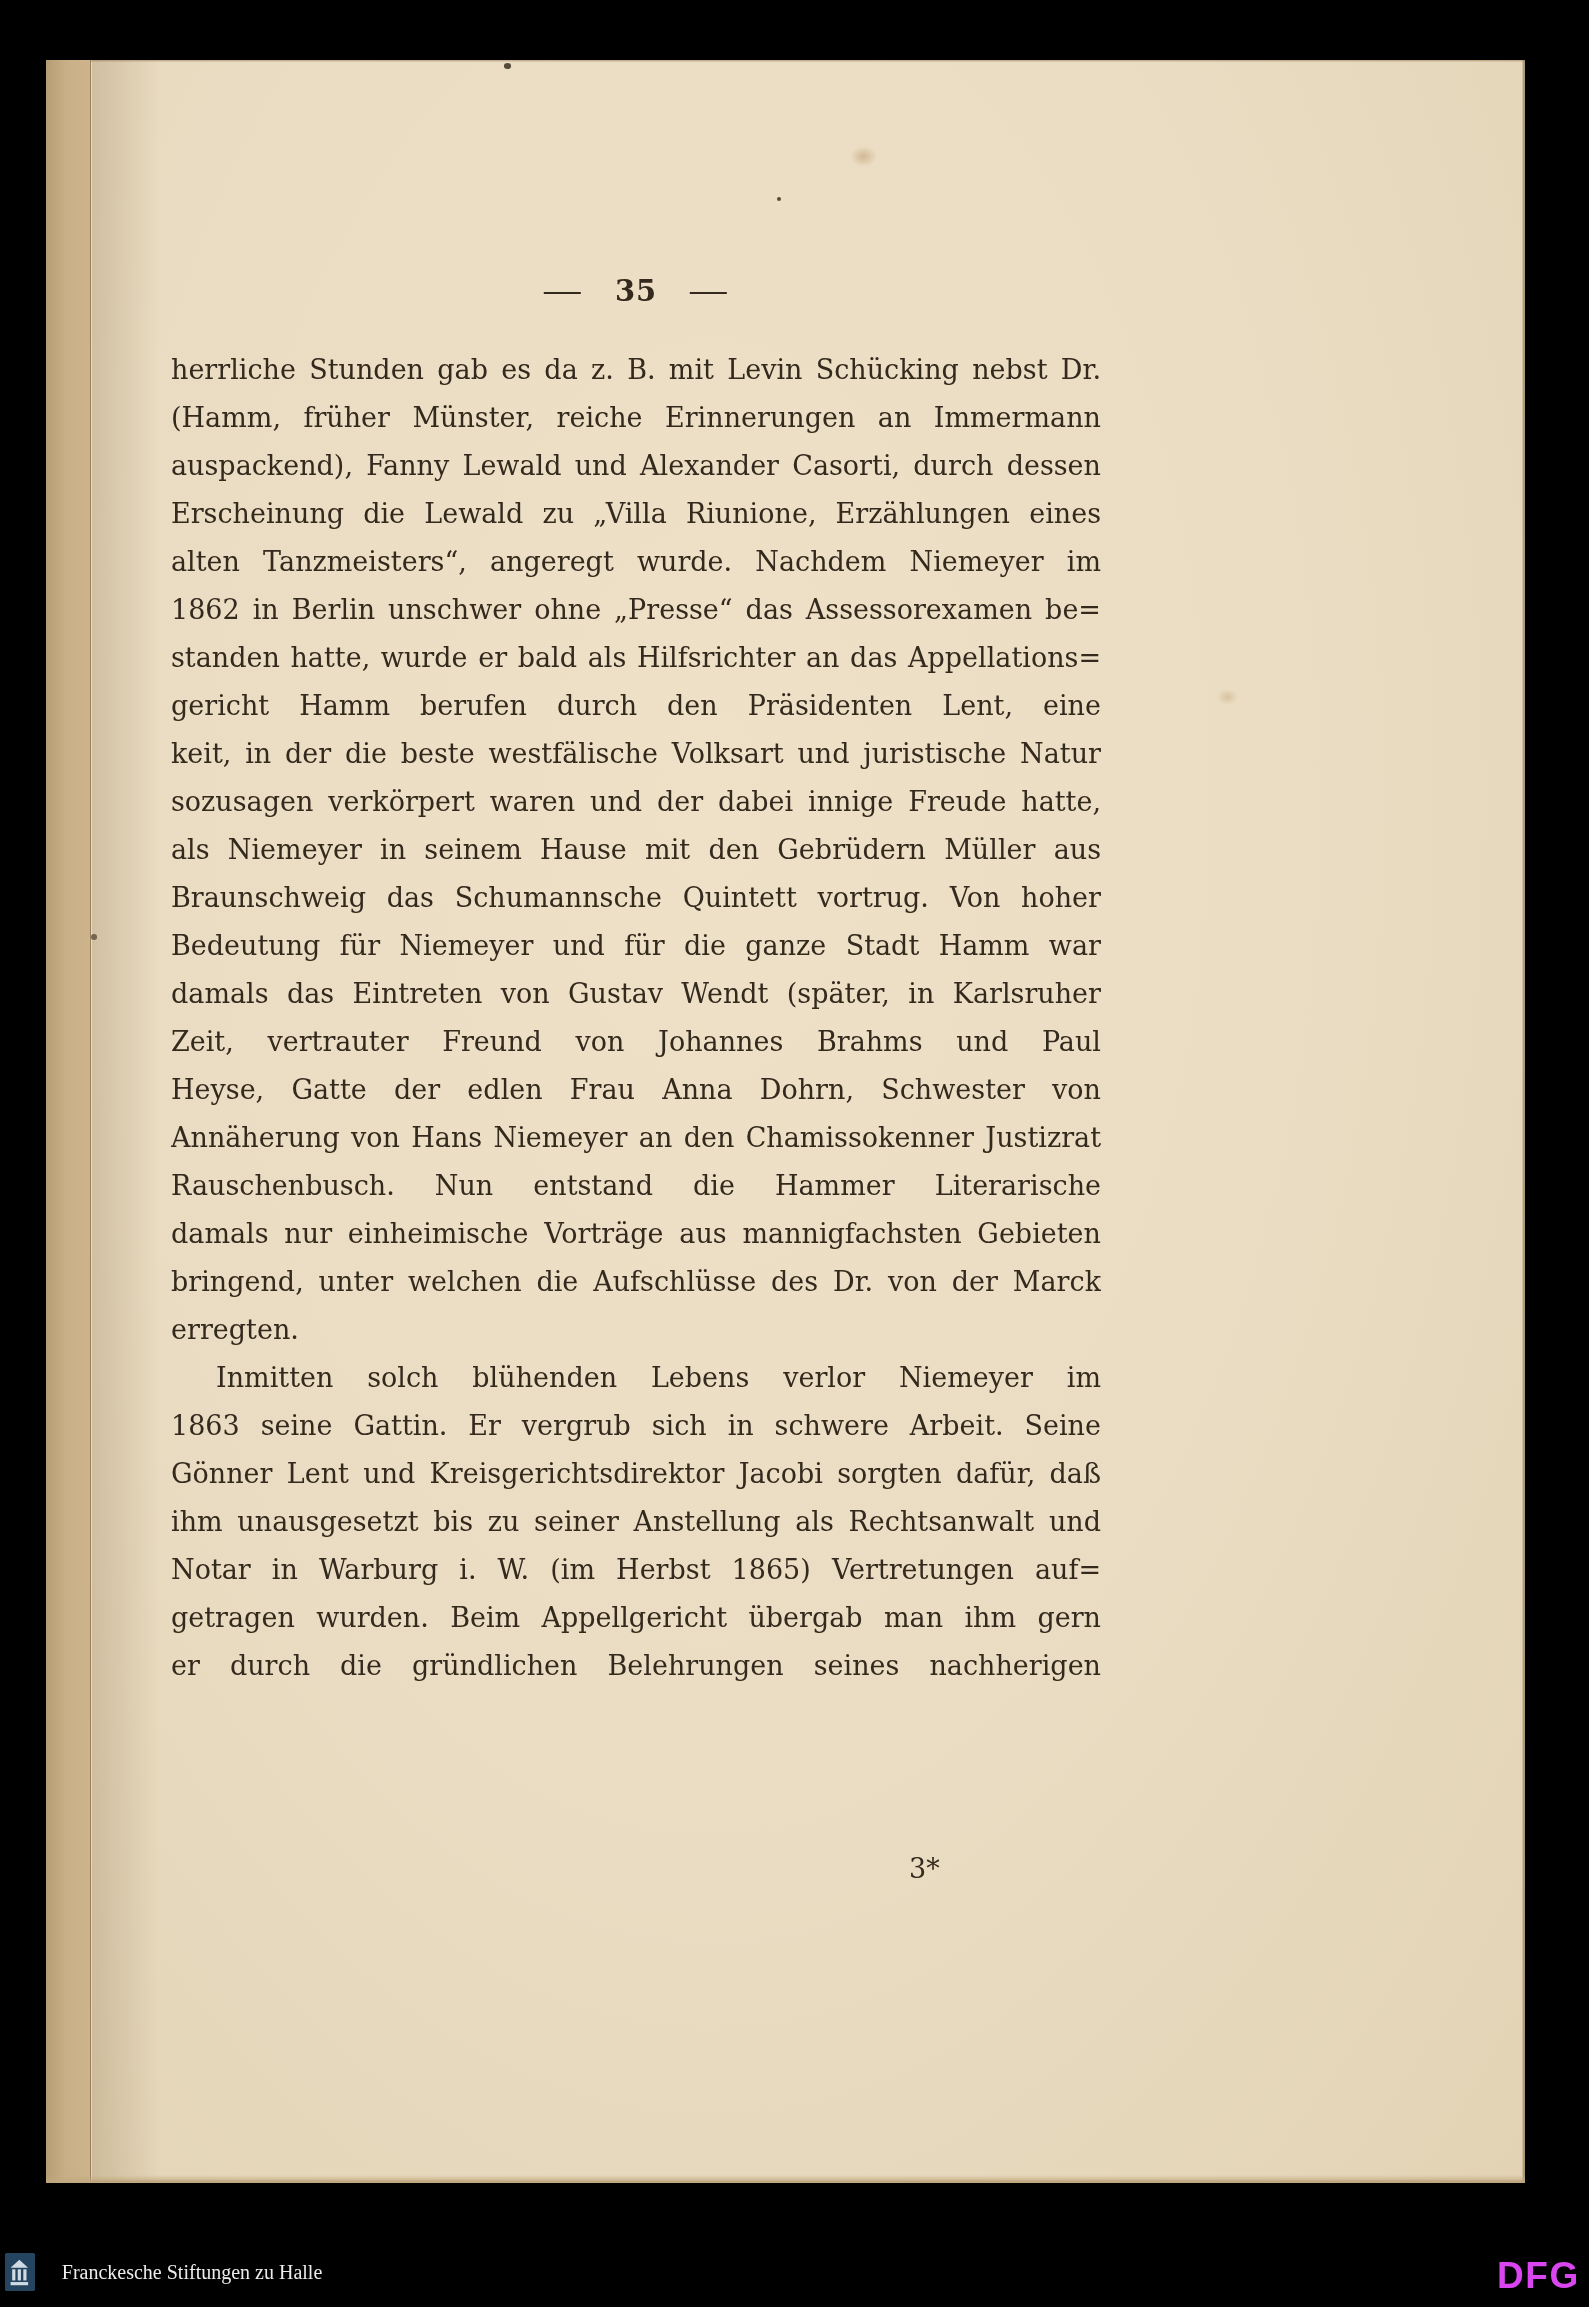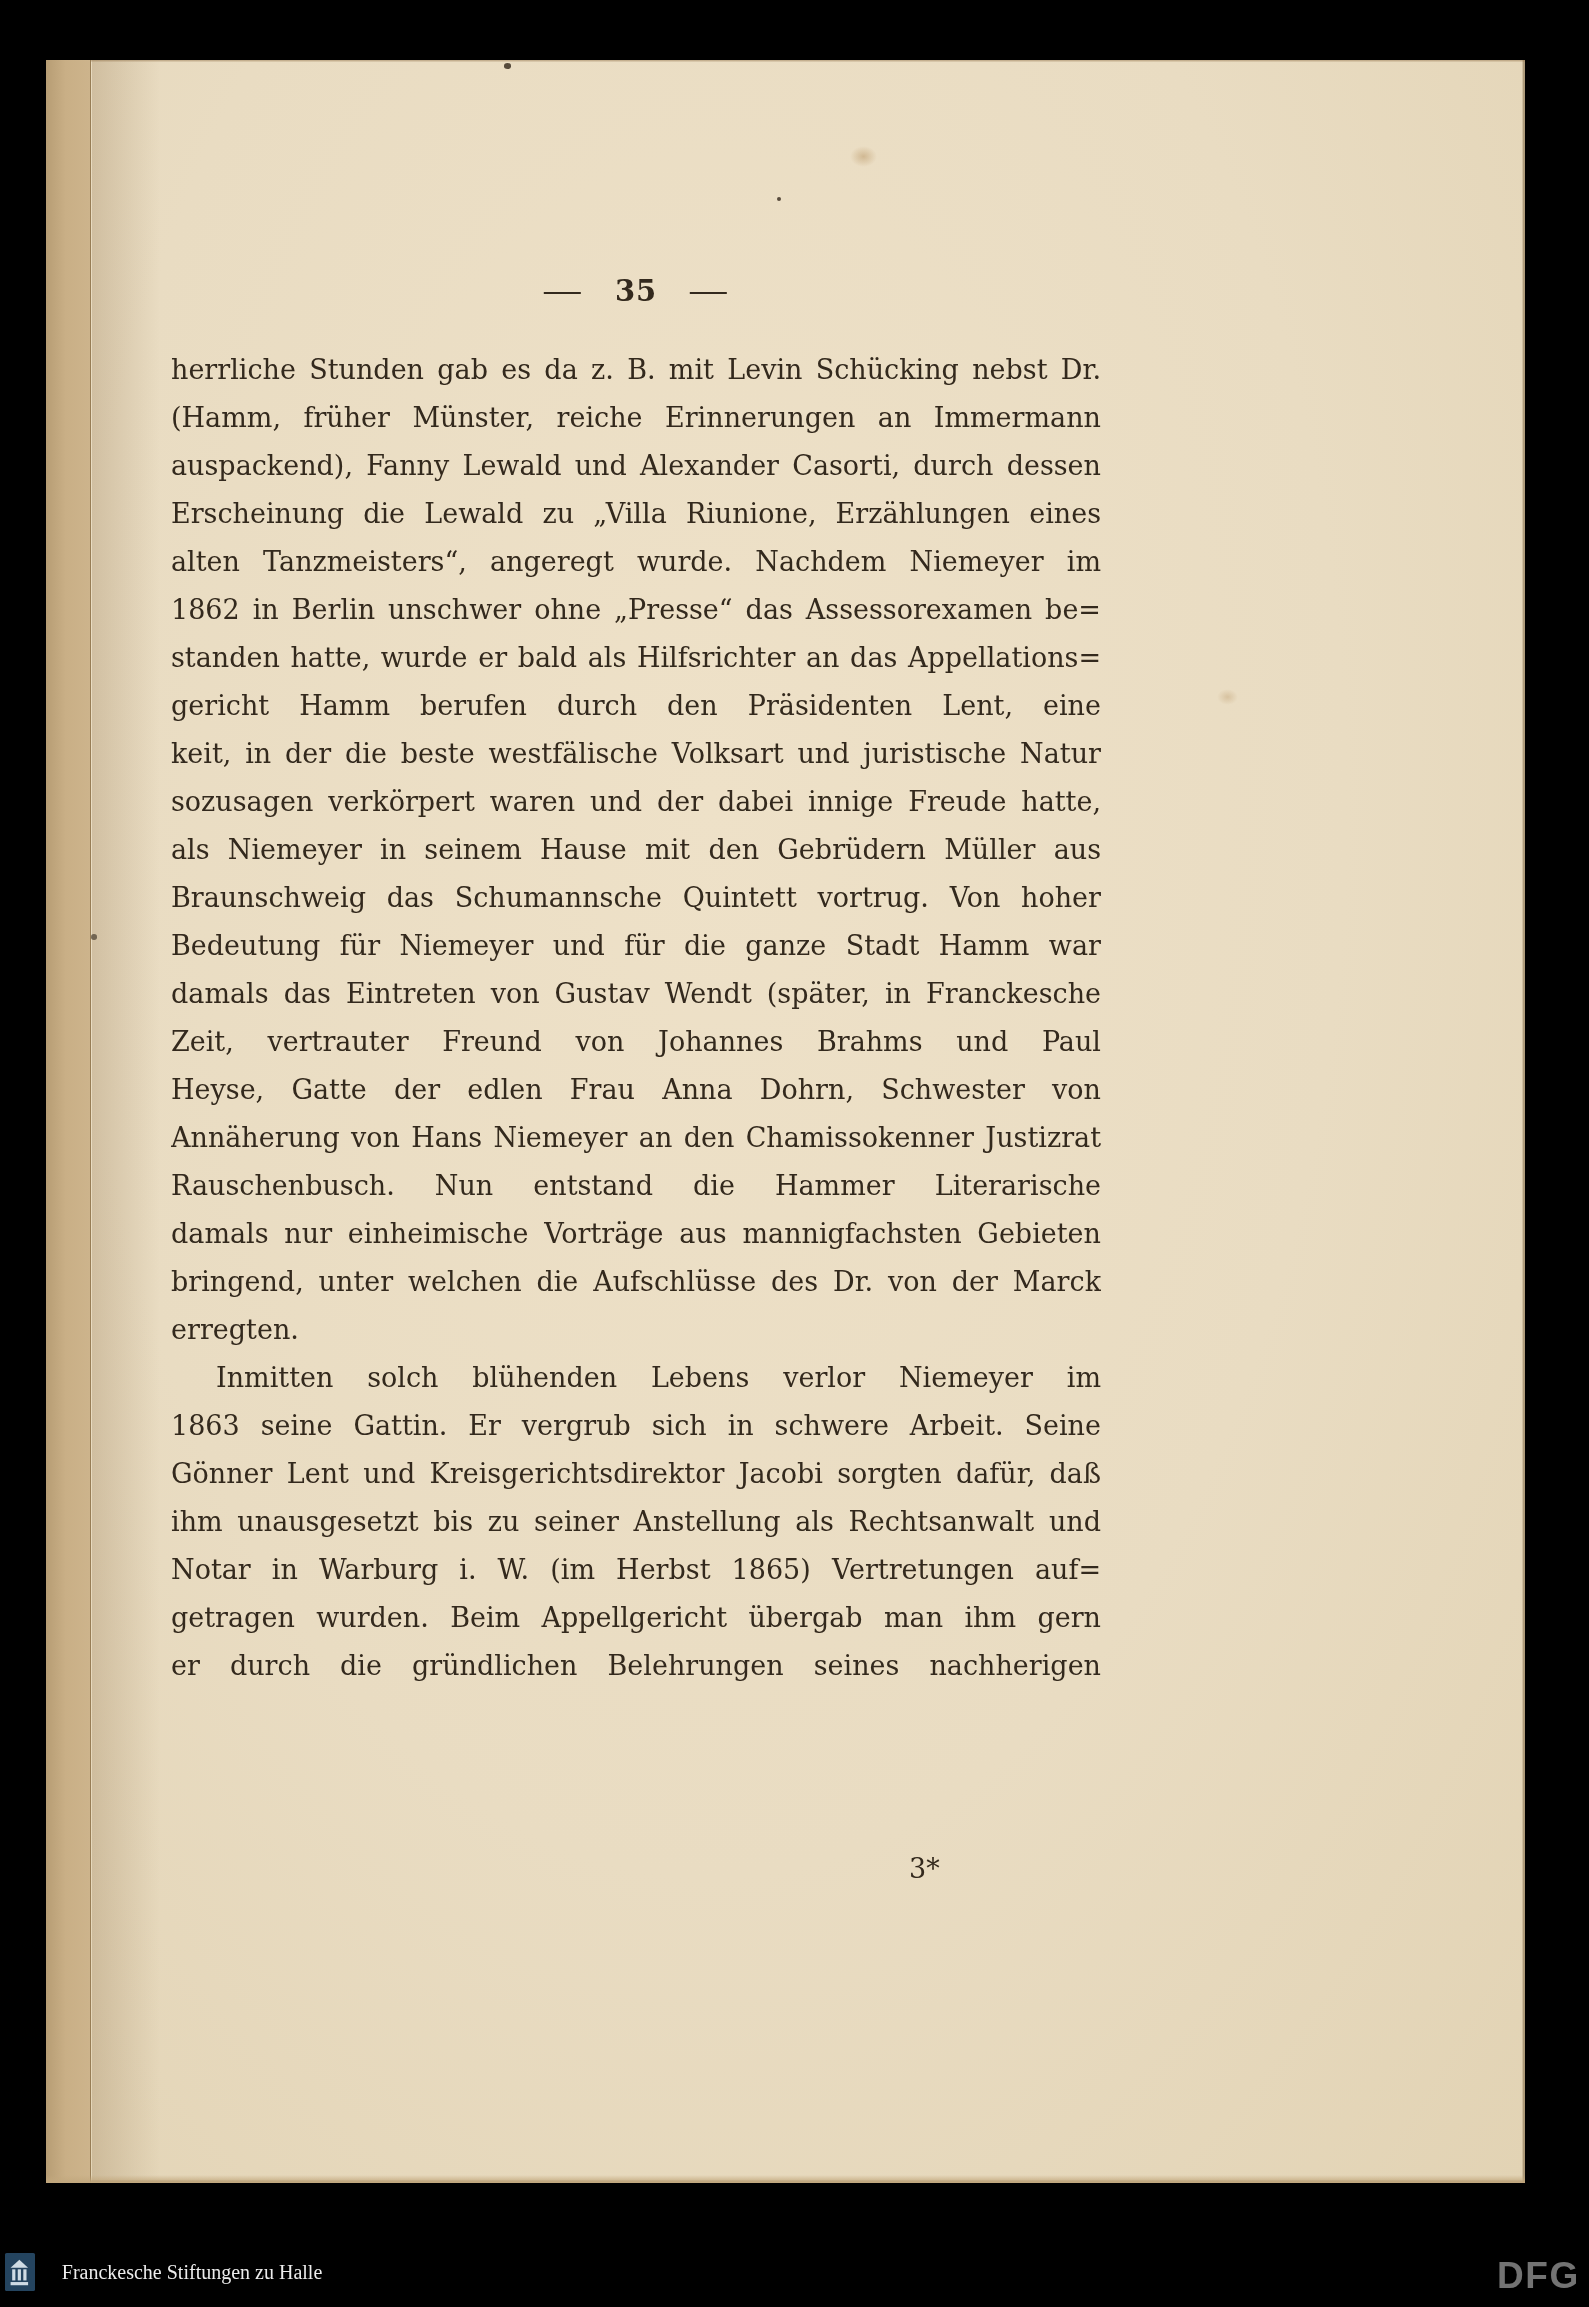--- a/index.html
+++ b/index.html
@@ -83,21 +83,21 @@
     display:flex;align-items:center;justify-content:center;
     border-radius:1.6px;
   }
   .credit .label{
     color:var(--footer_text);
     font-family:"Liberation Serif",serif;
     font-size:20px;line-height:22px;
   }
   .dfg{
     position:absolute;left:1497px;top:2255px;
-    color:#737373;font-family:"Liberation Sans",sans-serif;
+    color:#d946ef;font-family:"Liberation Sans",sans-serif;
     font-weight:bold;font-size:37px;letter-spacing:1.6px;
   }
 </style>
 </head>
 <body>
 
 <div class="stage">
 
   <div class="page">
     <div class="edge-strip"></div>
@@ -115,21 +115,21 @@
         <div class="line">Erscheinung die Lewald zu „Villa Riunione, Erzählungen eines</div>
         <div class="line">alten Tanzmeisters“, angeregt wurde. Nachdem Niemeyer im März</div>
         <div class="line">1862 in Berlin unschwer ohne „Presse“ das Assessorexamen be=</div>
         <div class="line">standen hatte, wurde er bald als Hilfsrichter an das Appellations=</div>
         <div class="line">gericht Hamm berufen durch den Präsidenten Lent, eine Persönlich=</div>
         <div class="line">keit, in der die beste westfälische Volksart und juristische Natur</div>
         <div class="line">sozusagen verkörpert waren und der dabei innige Freude hatte,</div>
         <div class="line">als Niemeyer in seinem Hause mit den Gebrüdern Müller aus</div>
         <div class="line">Braunschweig das Schumannsche Quintett vortrug. Von hoher</div>
         <div class="line">Bedeutung für Niemeyer und für die ganze Stadt Hamm war</div>
-        <div class="line">damals das Eintreten von Gustav Wendt (später, in Franckesche</div>
+        <div class="line">damals das Eintreten von Gustav Wendt (später, in Karlsruher</div>
         <div class="line">Zeit, vertrauter Freund von Johannes Brahms und Paul</div>
         <div class="line">Heyse, Gatte der edlen Frau Anna Dohrn, Schwester von</div>
         <div class="line">Annäherung von Hans Niemeyer an den Chamissokenner Justizrat</div>
         <div class="line">Rauschenbusch. Nun entstand die Hammer Literarische Gesellschaft,</div>
         <div class="line">damals nur einheimische Vorträge aus mannigfachsten Gebieten</div>
         <div class="line">bringend, unter welchen die Aufschlüsse des Dr. von der Marck</div>
         <div class="line last">erregten.</div>
         <div class="line indent">Inmitten solch blühenden Lebens verlor Niemeyer im Dezember</div>
         <div class="line">1863 seine Gattin. Er vergrub sich in schwere Arbeit. Seine</div>
         <div class="line">Gönner Lent und Kreisgerichtsdirektor Jacobi sorgten dafür, daß</div>

